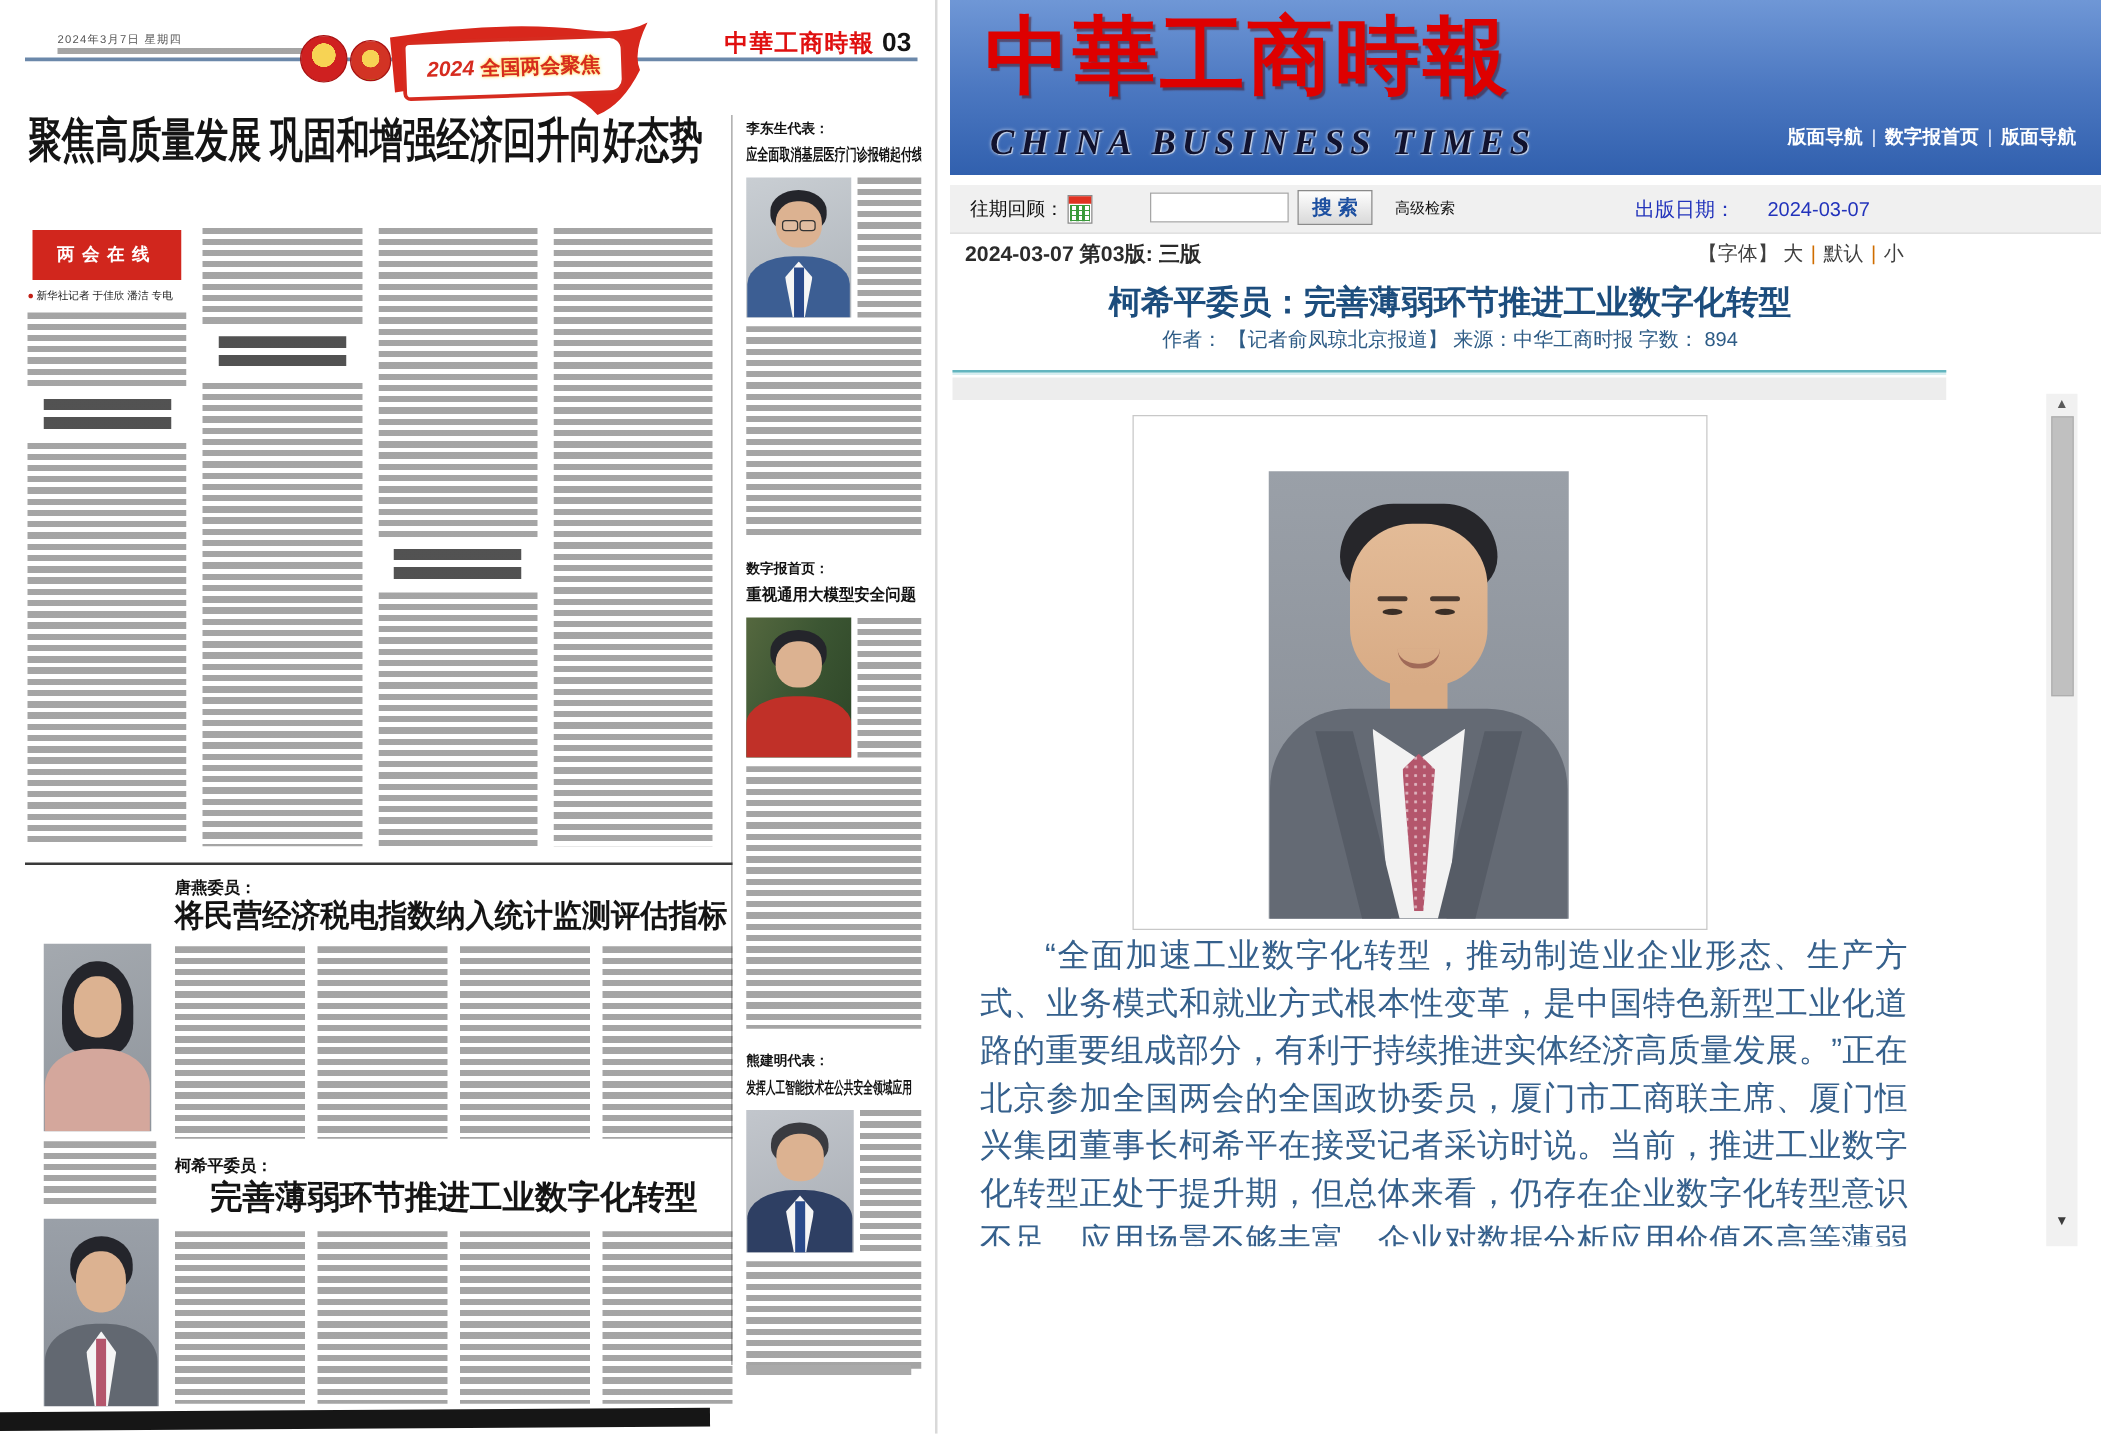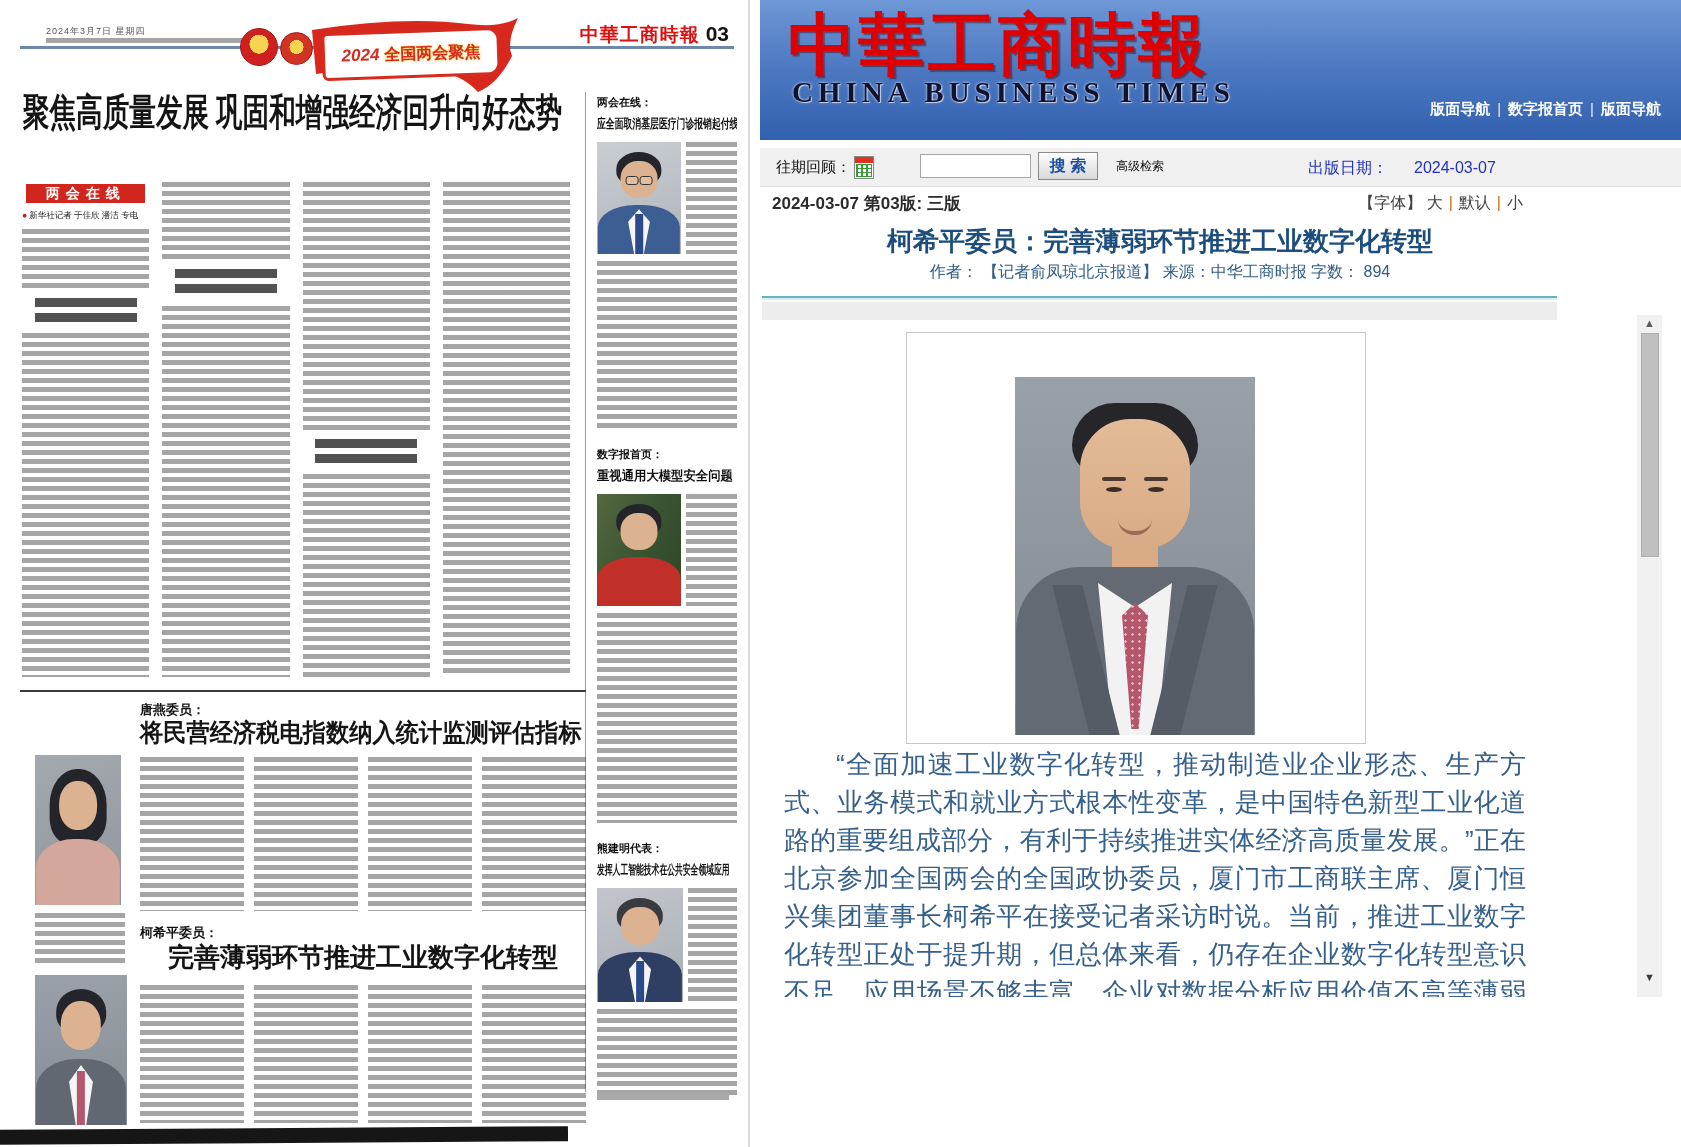--- a/index.html
+++ b/index.html
@@ -36,21 +36,21 @@
                     font-size:36px;color:#141414;transform:scale(.74,1.05);}
   .np-subhead{position:absolute;left:20px;top:152px;width:545px;text-align:center;
               font-weight:700;font-size:15px;color:#222;}
 
   .np-main{position:absolute;left:22px;top:182px;width:548px;height:502px;display:flex;gap:13px;}
   .np-col{flex:1;display:flex;flex-direction:column;}
   .np-col > div{margin-bottom:7px;}
   .ft{background-image:repeating-linear-gradient(180deg,rgba(55,55,55,.45) 0 5px,transparent 5px 9px);}
   .ftb{background-image:repeating-linear-gradient(180deg,rgba(15,15,15,.72) 0 9px,transparent 9px 15px);
        width:80%;align-self:center;}
-  .np-tag{height:19px;margin:2px 4px 4px;background:#d1261d;color:#fff;display:flex;
+  .np-tag{height:40px;margin:2px 4px 4px;background:#d1261d;color:#fff;display:flex;
           align-items:center;justify-content:center;font-size:14px;font-weight:700;letter-spacing:6px;}
   .np-byl{font-size:8.5px;color:#222;white-space:nowrap;overflow:hidden;}
   .np-byl .blt{color:#c22016;margin-right:2px;}
 
   .np-vdiv{position:absolute;left:585px;top:92px;width:1px;height:1000px;background:#9a9a9a;}
   .np-hdiv{position:absolute;left:20px;top:690px;width:566px;height:2px;background:#3a3a3a;}
 
   .np-side{position:absolute;left:597px;top:95px;width:140px;}
   .sb{font-size:11px;font-weight:700;color:#111;margin-bottom:5px;}
   .sh{font-family:"Liberation Serif",serif;font-weight:700;font-size:13px;color:#111;
@@ -101,21 +101,21 @@
   .sp-gray{background:linear-gradient(180deg,#9aa0a8,#878d96);}
   .sp-gray .ph-torso{background:#626871;}
   .sp-gray .ph-tie{background:#b4566c;}
 
   
   #rd{position:absolute;left:760px;top:0;width:921px;height:1147px;background:#fff;}
   .rd-header{position:absolute;left:0;top:0;width:921px;height:140px;
              background:linear-gradient(180deg,#6f97d6 0%,#4c78c1 50%,#3160ae 100%);}
   .rd-cn{position:absolute;left:28px;top:0px;font-size:68px;font-weight:900;color:#de0000;
          letter-spacing:2px;text-shadow:2px 2px 1px rgba(70,0,0,.45);white-space:nowrap;}
-  .rd-en{position:absolute;left:32px;top:76px;font-family:"Liberation Serif",serif;
+  .rd-en{position:absolute;left:32px;top:98px;font-family:"Liberation Serif",serif;font-style:italic;
          font-weight:700;font-size:29px;color:#11122e;letter-spacing:5px;white-space:nowrap;
          text-shadow:0 0 3px rgba(255,255,255,.85),1px 1px 0 rgba(255,255,255,.55);}
   .rd-nav{position:absolute;right:20px;top:100px;color:#fff;font-size:15px;font-weight:700;white-space:nowrap;}
   .rd-nav span + span::before{content:"|";margin:0 7px;font-weight:400;color:#e8eefb;}
 
   .rd-toolbar{position:absolute;left:0;top:148px;width:1030px;height:38px;background:#f0f0f0;
               border-bottom:1px solid #dcdcdc;}
   .tb-back{position:absolute;left:16px;top:10px;font-size:15px;color:#111;}
   .tb-cal{position:absolute;left:94px;top:8px;width:18px;height:21px;border:1px solid #888;background:#fff;cursor:pointer;}
   .tb-cal .cal-top{height:6px;background:#e03222;}
@@ -230,21 +230,21 @@
     </div>
     <div class="np-col">
       <div class="ft" style="flex:1"></div>
     </div>
   </div>
 
   <div class="np-vdiv"></div>
   <div class="np-hdiv"></div>
 
   <div class="np-side">
-    <div class="sb">两会在线：</div>
+    <div class="sb">李东生代表：</div>
     <div class="sh sq68"><span>应全面取消基层医疗门诊报销起付线</span></div>
     <div class="srow">
       <div class="sp-rel sp-blue" style="width:84px;height:112px">
         <div class="ph-hair"></div>
           <div class="ph-face"></div>
           <div class="ph-glasses"></div>
         <div class="ph-torso"></div>
           <div class="ph-shirt"></div>
           <div class="ph-tie"></div>
       </div>

